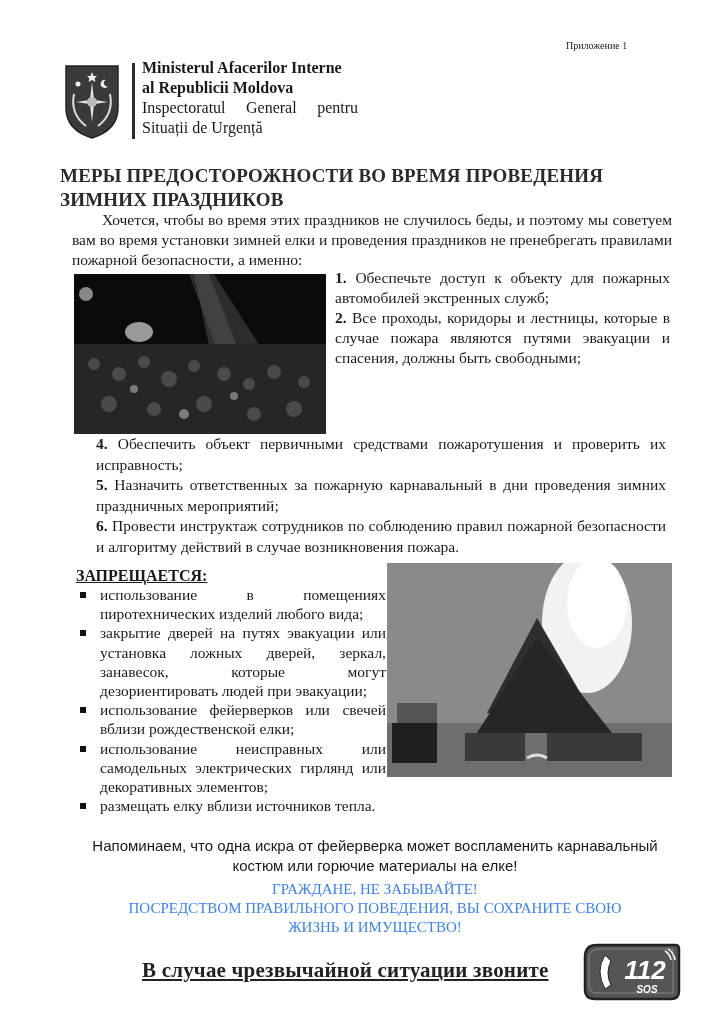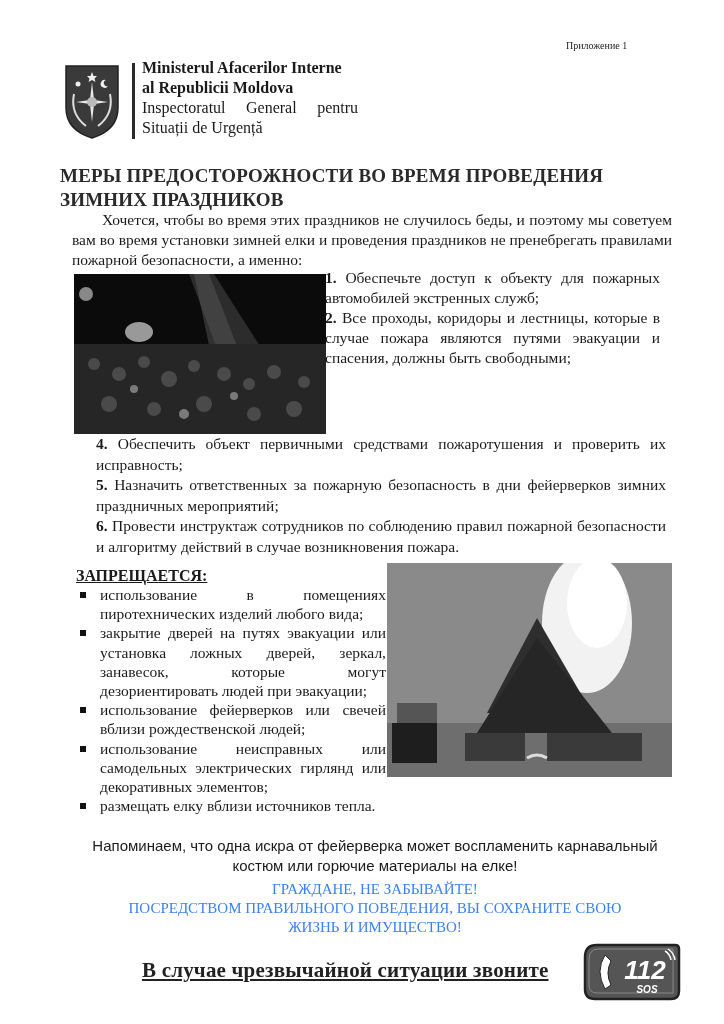--- a/index.html
+++ b/index.html
@@ -10,21 +10,21 @@
   .crest { left:64px; top:64px; width:56px; height:76px; }
   .header-bar { left:132px; top:63px; width:3px; height:76px; background:#2a2a2a; }
   .header-text { left:142px; top:58px; font-size:16px; line-height:20px; }
   .header-text .bold { font-weight:bold; }
   .header-text .just { display:block; width:216px; text-align:justify; text-align-last:justify; }
   .title { left:60px; top:150px; width:620px; font-size:19px; line-height:24px;
            font-weight:bold; letter-spacing:0.2px; color:#2a2a2a;margin-top:14px; }
   .intro { left:72px; top:210px; width:600px; font-size:15.5px; line-height:20px; text-align:justify; }
   .intro p { margin:0; text-indent:30px; }
   .photo1 { left:74px; top:274px; width:252px; height:160px; background:#0d0d0d; overflow:hidden; }
-  .list-right { left:325px; top:268px; width:335px; font-size:15.5px; line-height:20px; text-align:justify; }
+  .list-right { left:335px; top:268px; width:335px; font-size:15.5px; line-height:20px; text-align:justify; }
   .list-right p, .list-full p { margin:0; }
   .list-full { left:96px; top:434px; width:570px; font-size:15.5px; line-height:20.5px; text-align:justify; }
   .num { font-weight:bold; }
   .forbid-title { left:76px; top:567px; font-size:16px; font-weight:bold; text-decoration:underline;text-align:center; }
   .forbid-list { left:76px; top:585px; width:310px; font-size:15.5px; line-height:19.2px; }
   .forbid-list .item { position:relative; padding-left:24px; text-align:justify; }
   .forbid-list .item::before { content:""; position:absolute; left:4px; top:7px; width:6px; height:6px; background:#111; }
   .photo2 { left:387px; top:563px; width:285px; height:214px; background:#7a7a7a; overflow:hidden; }
   .reminder { left:70px; top:836px; width:610px; text-align:center; font-size:15px; line-height:20px;
               font-weight:normal; font-family:"Liberation Sans Narrow","Liberation Sans", sans-serif; }
@@ -96,29 +96,29 @@
   </svg>
 </div>
 
 <div class="abs list-right">
   <p><span class="num">1.</span> <span>Обеспечьте доступ к объекту для пожарных автомобилей экстренных служб;</span></p>
   <p><span class="num">2.</span> <span>Все проходы, коридоры и лестницы, которые в случае пожара являются путями эвакуации и спасения, должны быть свободными;</span></p>
 </div>
 
 <div class="abs list-full">
   <p><span class="num">4.</span> <span>Обеспечить объект первичными средствами пожаротушения и проверить их исправность;</span></p>
-  <p><span class="num">5.</span> <span>Назначить ответственных за пожарную безопасность в дни фейерверков зимних праздничных мероприятий;</span></p>
+  <p><span class="num">5.</span> <span>Назначить ответственных за пожарную карнавальный в дни проведения зимних праздничных мероприятий;</span></p>
   <p><span class="num">6.</span> <span>Провести инструктаж сотрудников по соблюдению правил пожарной безопасности и алгоритму действий в случае возникновения пожара.</span></p>
 </div>
 
 <div class="abs forbid-title">ЗАПРЕЩАЕТСЯ:</div>
 <div class="abs forbid-list">
   <div class="item">использование в помещениях пиротехнических изделий любого вида;</div>
   <div class="item">закрытие дверей на путях эвакуации или установка ложных дверей, зеркал, занавесок, которые могут дезориентировать людей при эвакуации;</div>
-  <div class="item">использование фейерверков или свечей вблизи рождественской людей;</div>
+  <div class="item">использование фейерверков или свечей вблизи рождественской елки;</div>
   <div class="item">использование неисправных или самодельных электрических гирлянд или декоративных элементов;</div>
   <div class="item">размещать елку вблизи источников тепла.</div>
 </div>
 
 <div class="abs photo2">
   <svg width="285" height="214" viewBox="0 0 285 214">
     <rect width="285" height="214" fill="#8a8a8a"></rect>
     <rect y="160" width="285" height="54" fill="#6e6e6e"></rect>
     <ellipse cx="200" cy="60" rx="45" ry="70" fill="#f2f2f2"></ellipse>
     <ellipse cx="210" cy="40" rx="30" ry="45" fill="#ffffff"></ellipse>

